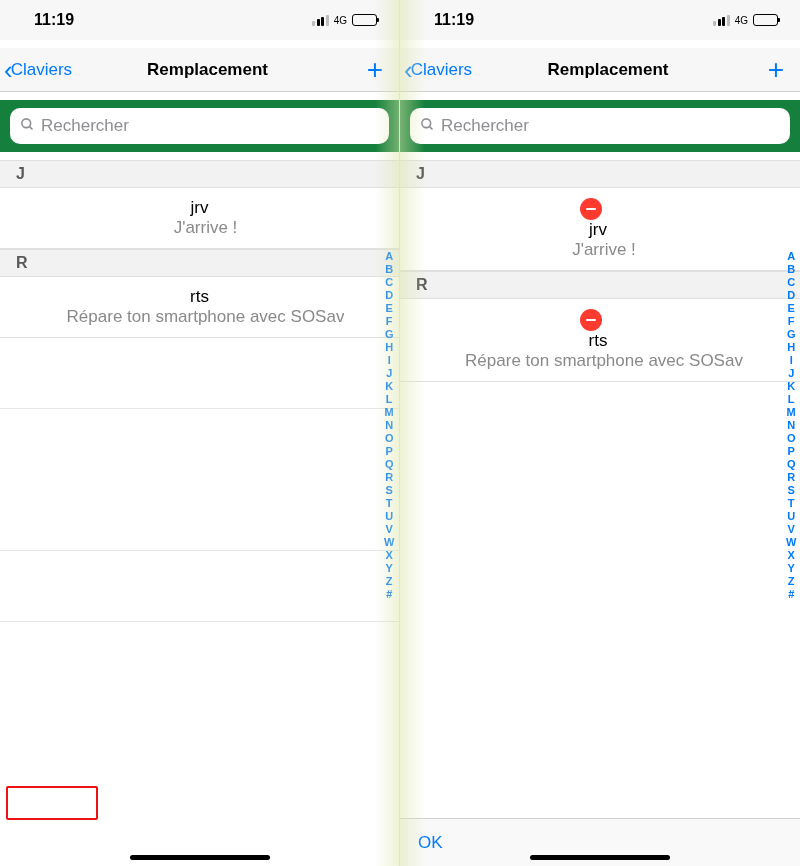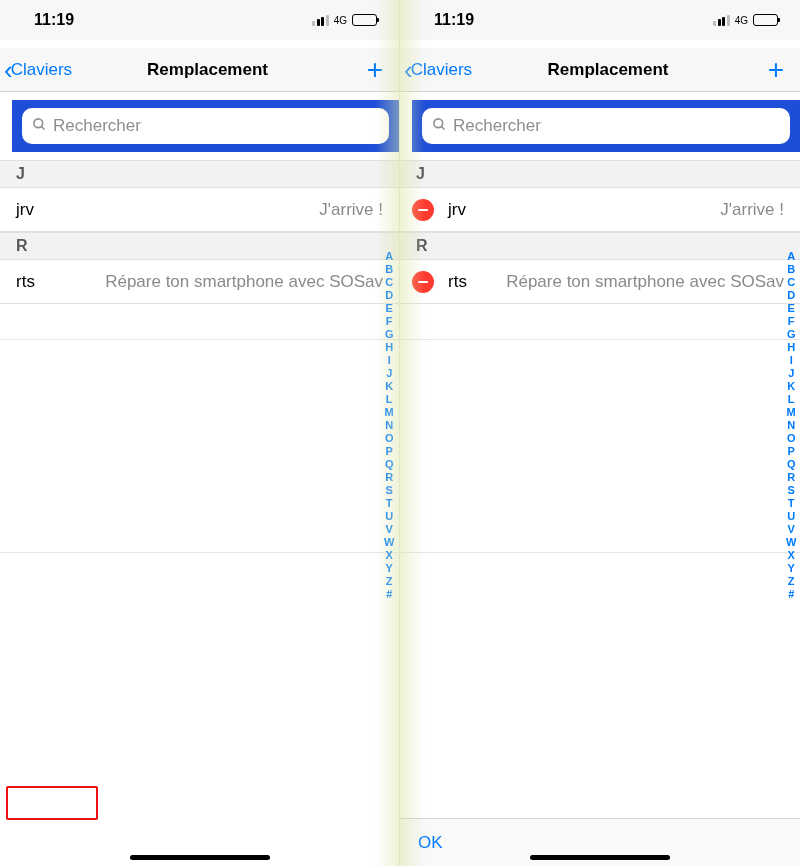--- a/index.html
+++ b/index.html
@@ -63,41 +63,42 @@
     align-items: center;
     padding: 0 8px 0 4px;
     position: relative;
     border-bottom: 0.5px solid #d0d0d0;
   }
   .back-btn { display:flex; align-items:center; color:#007aff; font-size:17px; }
   .chevron-left { font-size: 26px; line-height: 1; font-weight: 300; margin-right: -2px; }
   .nav-title { position:absolute; left:16px; right:0; text-align:center; font-weight:600; font-size:17px; color:#000; pointer-events:none;}
   .plus-btn { margin-left:auto; color:#007aff; font-size:28px; font-weight:300; padding:0 8px;}
   
-  .searchwrap { background: #1d4ed8; padding: 8px 10px; margin-left: 12px; }
+  .searchwrap { background: #15803d; padding: 8px 10px; }
   .searchfield {
     background:#fff; border-radius:10px; height:36px;
     display:flex; align-items:center; padding:0 10px; gap:6px;
   }
   .search-icon { color:#8e8e93; font-size:16px; }
   .searchfield input {
     border:none; outline:none; flex:1; font-size:17px; color:#000;
     background:transparent;
   }
   .searchfield input::placeholder { color:#8e8e93; }
   
   .list { flex:1; position:relative; background:#fff; overflow:hidden;}
   .section-header {
     background:#f2f2f2; color:#5a5a5a; font-size:16px; font-weight:600;
     padding: 4px 16px; border-bottom: 0.5px solid #e0e0e0; border-top:0.5px solid #e0e0e0;
   }
   .row {
     display:flex; align-items:center; padding: 10px 16px 10px 16px;
     border-bottom:0.5px solid #e0e0e0; font-size:17px; color:#000;
     min-height:44px;
+    flex-direction:column;
   }
   .row .shortcut { flex: 0 0 auto; }
   .row .phrase { flex:1; text-align:right; color:#8a8a8a; margin-left:12px; white-space:nowrap; overflow:hidden; text-overflow:ellipsis;}
   .delete-dot {
     width:22px; height:22px; border-radius:50%; background:#ff3b30;
     display:flex; align-items:center; justify-content:center;
     flex: 0 0 22px; margin-right: 14px;
   }
   .delete-dot::before { content:''; width:10px; height:2px; background:#fff; border-radius:1px;}
   .ruled {

